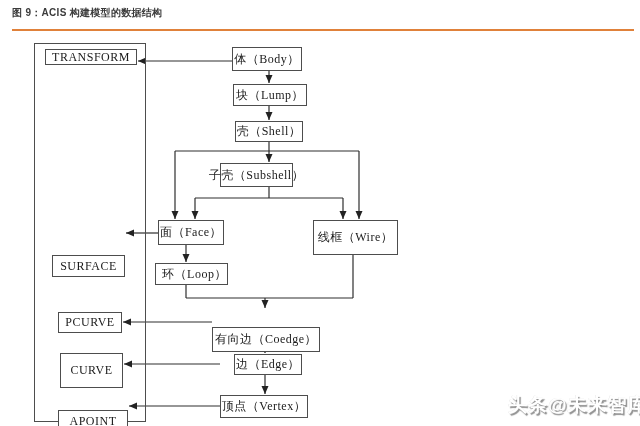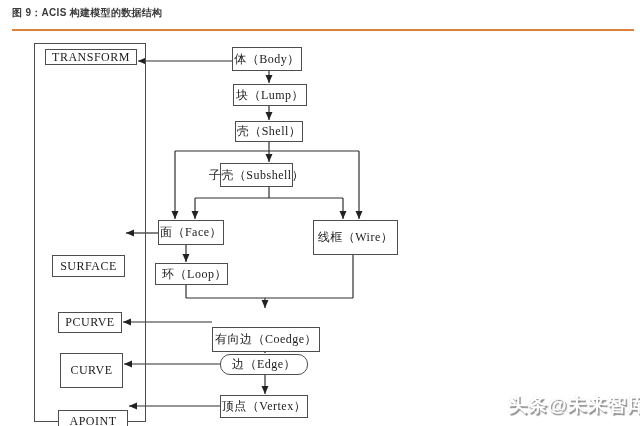--- a/index.html
+++ b/index.html
@@ -121,20 +121,20 @@
   </div>
 <div class="node" style="left:313px;top:220px;width:85px;height:35px;">
     <span>线框（Wire）</span>
   </div>
 <div class="node" style="left:155px;top:263px;width:73px;height:22px;padding-left:6px;">
     <span>环（Loop）</span>
   </div>
 <div class="node" style="left:212px;top:309px;width:108px;height:25px;margin-top:18px;">
     <span>有向边（Coedge）</span>
   </div>
-<div class="node" style="left:220px;top:354px;width:88px;height:21px;border-radius:10px;">
+<div class="node" style="left:234px;top:354px;width:68px;height:21px;">
     <span>边（Edge）</span>
   </div>
 <div class="node" style="left:220px;top:395px;width:88px;height:23px;">
     <span>顶点（Vertex）</span>
   </div>
 
 <div class="watermark">头条@未来智库</div>
 
 </body></html>

